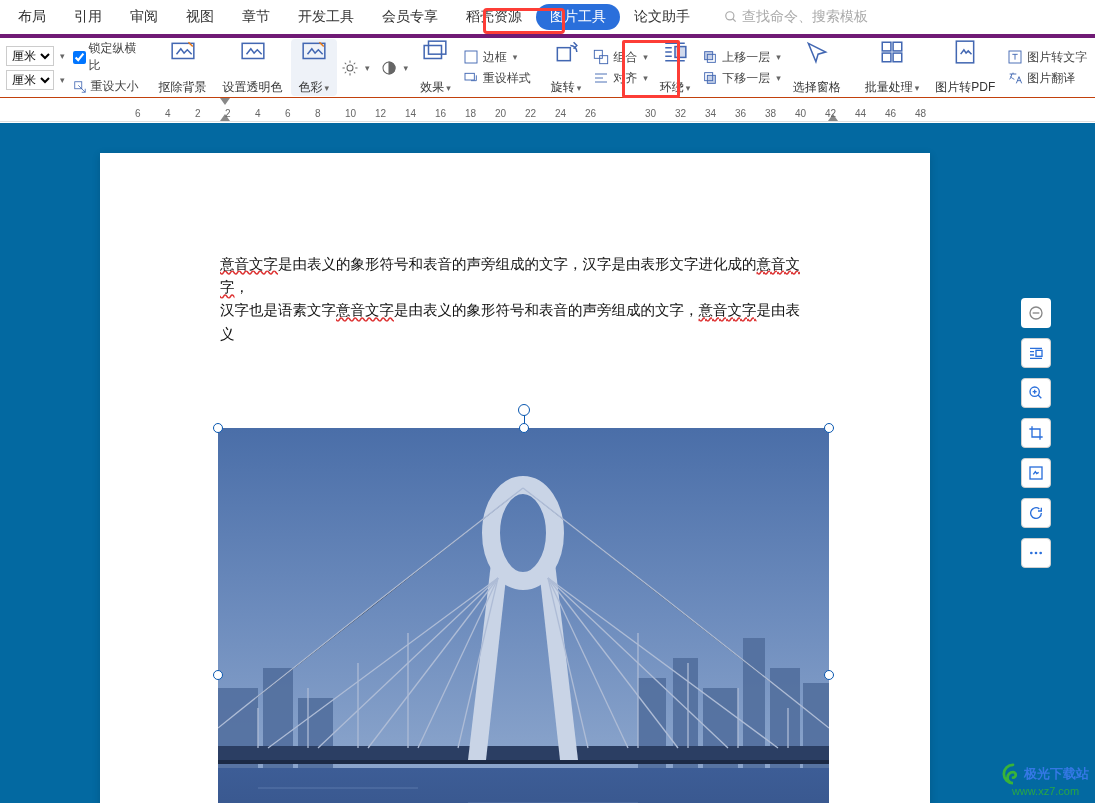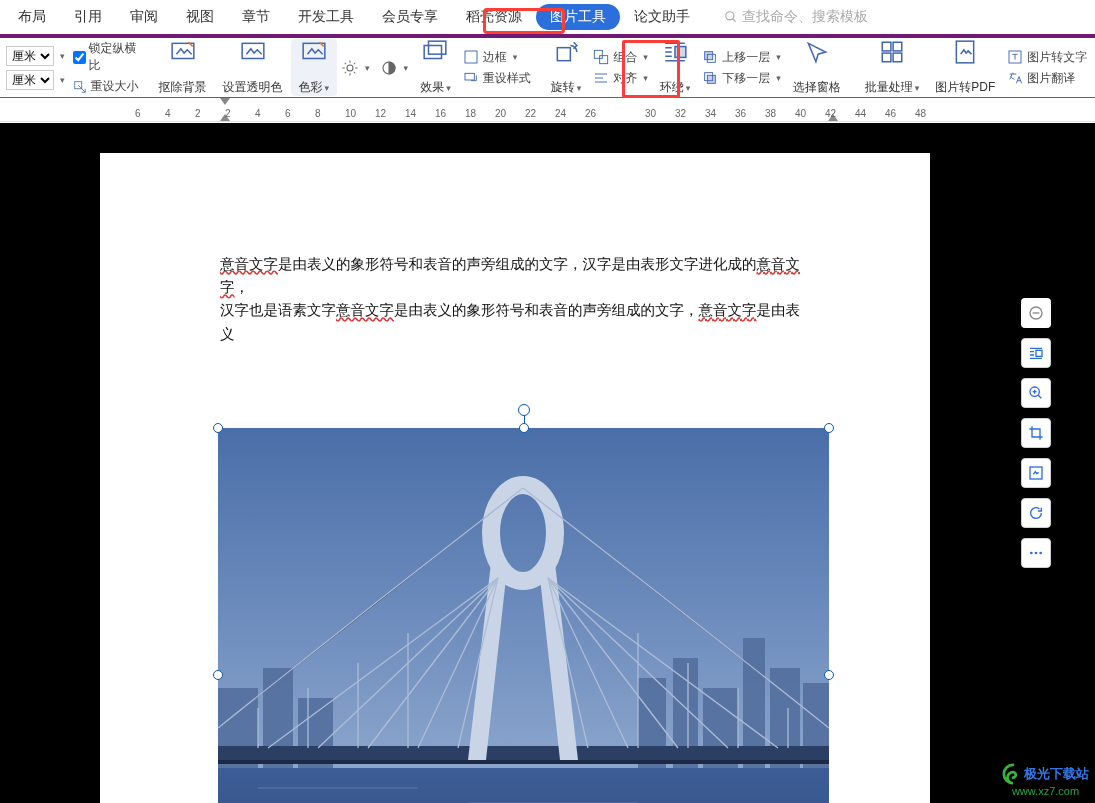--- a/index.html
+++ b/index.html
@@ -28,21 +28,21 @@
 .wrap-highlight { position: absolute; left: 622px; top: 40px; width: 58px; height: 58px; border: 3px solid #fd3d36; border-radius: 2px; z-index: 50; pointer-events: none; }
 
 
 .ruler { height: 24px; background: #fff; position: relative; border-bottom: 1px solid #e0e0e0; font-size: 10px; color: #666; user-select: none; overflow: hidden; }
 .ruler-mark { position: absolute; top: 10px; }
 .ruler-indent { position: absolute; width: 0; height: 0; }
 .ruler-indent.top { top: 0; border-left: 5px solid transparent; border-right: 5px solid transparent; border-top: 7px solid #888; }
 .ruler-indent.bot { bottom: 0; border-left: 5px solid transparent; border-right: 5px solid transparent; border-bottom: 7px solid #888; }
 
 
-.doc-area { position: absolute; left: 0; right: 0; top: 123px; bottom: 0; background: #000000; overflow: hidden; }
+.doc-area { position: absolute; left: 0; right: 0; top: 123px; bottom: 0; background: #0369a1; overflow: hidden; }
 .page { position: absolute; left: 100px; top: 30px; width: 830px; height: 1000px; background: #fff; box-shadow: 0 2px 8px rgba(0,0,0,.15); }
 .page-content { padding: 100px 120px 0 120px; }
 .para { font-size: 14.5px; line-height: 1.6; color: #111; }
 .red-wave { text-decoration: underline wavy #d33; }
 
 
 .img-container { position: absolute; left: 218px; top: 305px; width: 611px; height: 494px; }
 .sel-img { width: 100%; height: 100%; display: block; }
 .sel-handle { position: absolute; width: 10px; height: 10px; background: #fff; border: 1px solid #0a58b0; border-radius: 50%; }
 .sel-rotate { position: absolute; left: 50%; top: -24px; width: 12px; height: 12px; background: #fff; border: 1px solid #0a58b0; border-radius: 50%; transform: translateX(-50%); }

